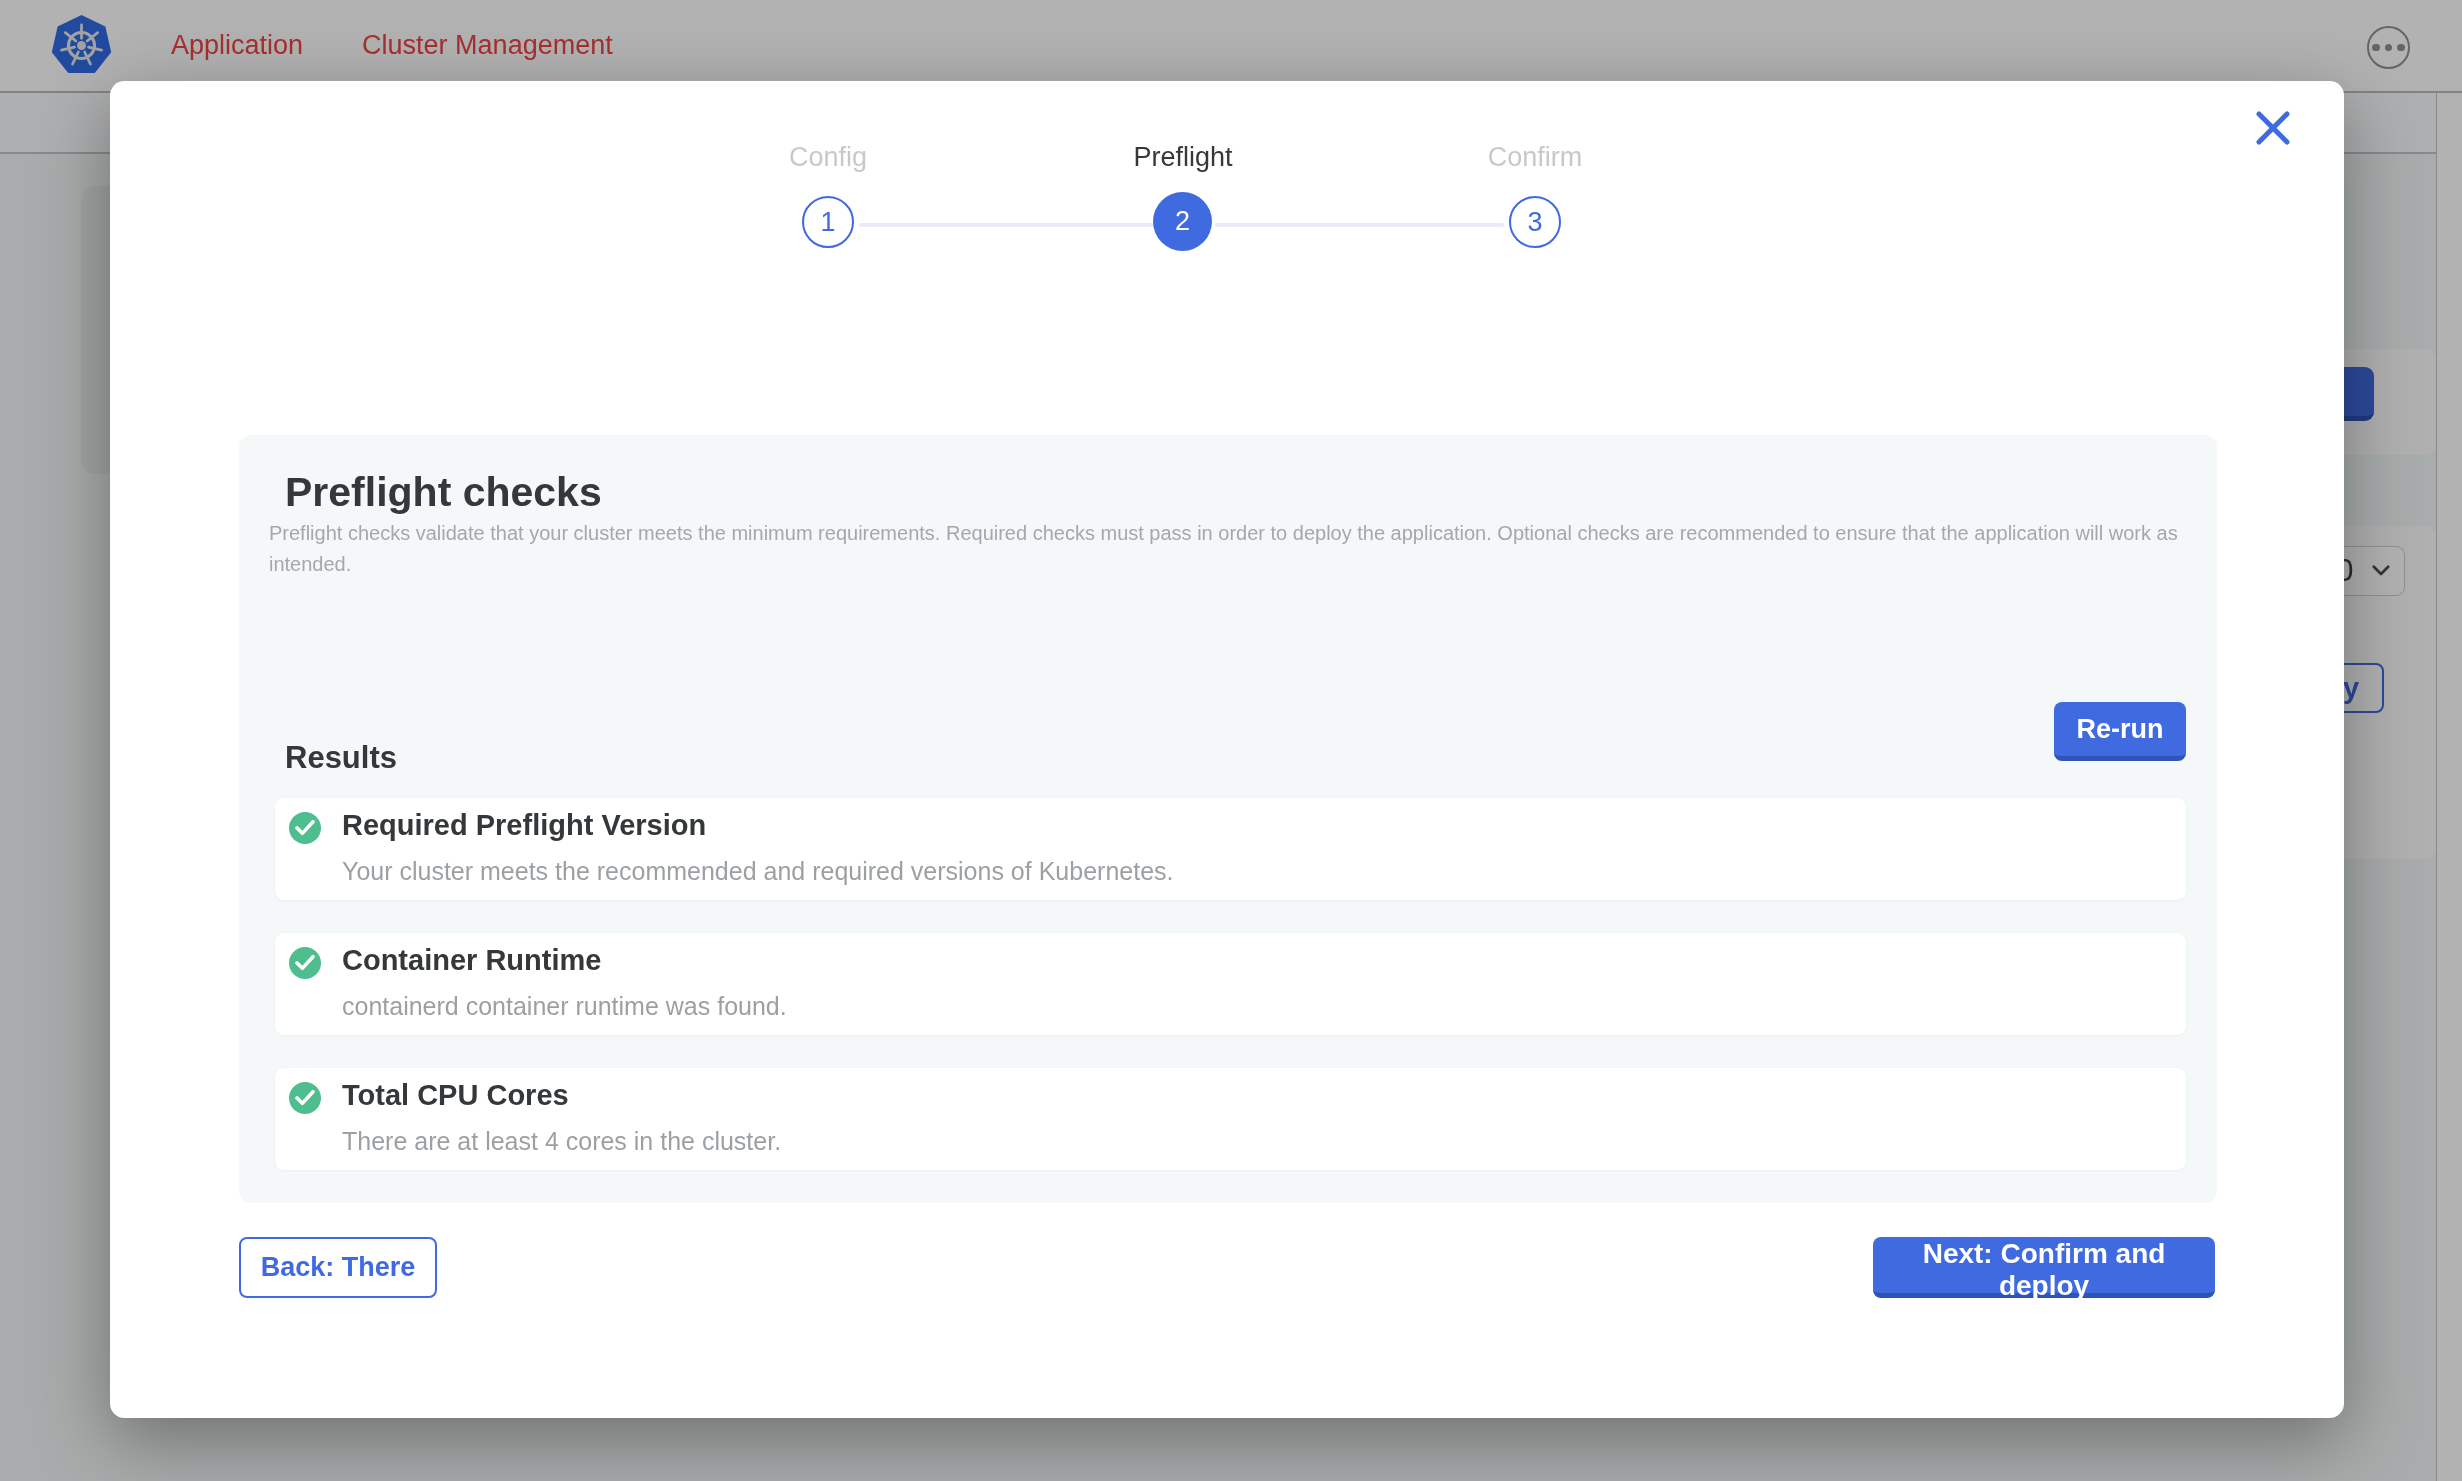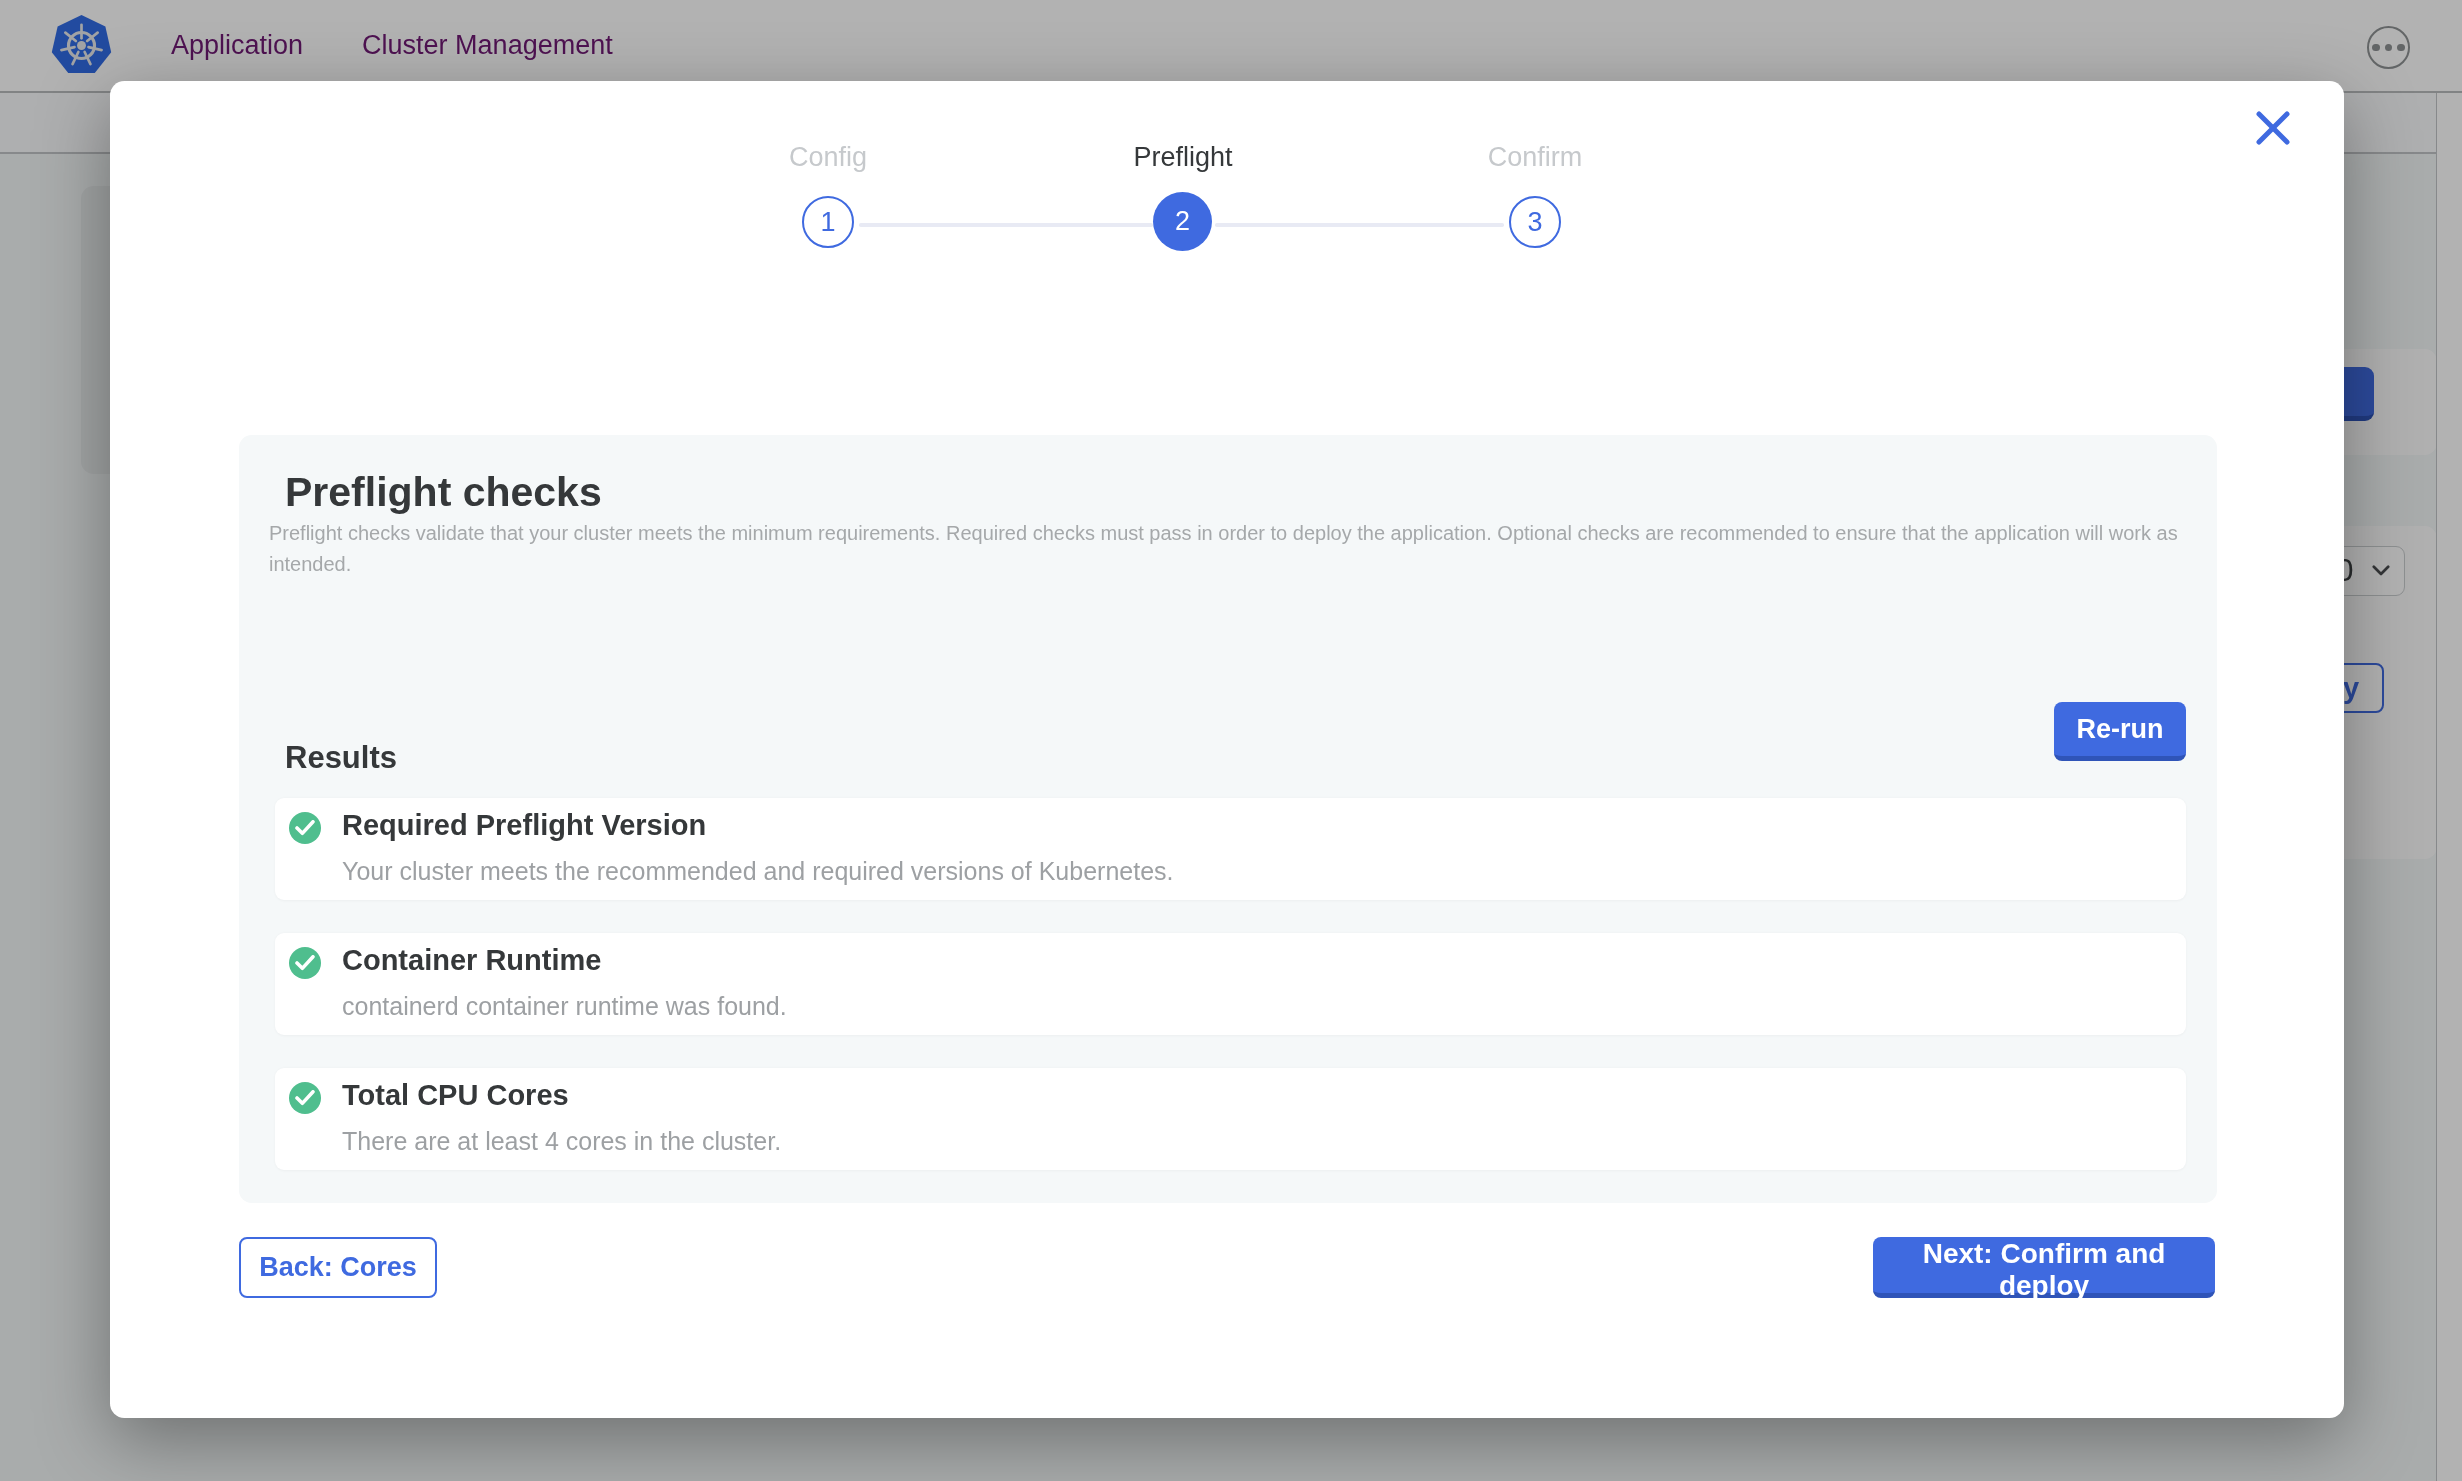--- a/index.html
+++ b/index.html
@@ -4,21 +4,21 @@
 <style>
   html,body{margin:0;padding:0;background:#888;}
   .screen{position:relative;width:2462px;height:1481px;overflow:hidden;
           font-family:"Liberation Sans",sans-serif;background:#f3f6f7;}
 
   
   .nav{position:absolute;top:0;left:0;right:0;height:93px;background:#ffffff;
        border-bottom:2.7px solid #b9bcbd;display:flex;align-items:center;
        padding-left:51px;box-sizing:border-box;}
   .logo{width:61px;height:65px;margin-right:59px;flex:0 0 auto;}
-  .nav-tab{font-size:27px;color:#701a75;margin-right:59px;white-space:nowrap;}
+  .nav-tab{font-size:27px;color:#ef4444;margin-right:59px;white-space:nowrap;}
   .nav-more{position:absolute;right:52px;top:26px;width:43px;height:43px;
             border:2.7px solid #8f9294;border-radius:50%;display:flex;
             align-items:center;justify-content:center;gap:5.4px;box-sizing:border-box;
             background:transparent;}
   .nav-more .dot{width:7.2px;height:7.2px;border-radius:50%;background:#8f9294;}
   .subbar{position:absolute;top:93px;left:0;right:0;height:59px;background:#f9fbfc;
           border-bottom:2.7px solid #c2c5c7;}
   .left-card{position:absolute;left:81px;top:186px;width:341px;height:288px;
              background:#e9eced;border-radius:12.6px;}
   .right-card-a{position:absolute;left:2229px;top:349px;width:208px;height:106px;
@@ -205,18 +205,18 @@
               <polyline points="2,9 8,15 20,2" fill="none" stroke="#ffffff" stroke-width="4" stroke-linecap="round" stroke-linejoin="round"></polyline>
             </svg>
           </span>
           <span class="check-title">Total CPU Cores</span>
           <span class="check-desc">There are at least 4 cores in the cluster.</span>
         </div>
 
       </div>
     </div>
 
-    <button class="back-btn">Back: Cores</button>
+    <button class="back-btn">Back: There</button>
     <button class="next-btn">Next: Confirm and deploy</button>
 
   </div>
 </div>
 
 
 </body></html>

